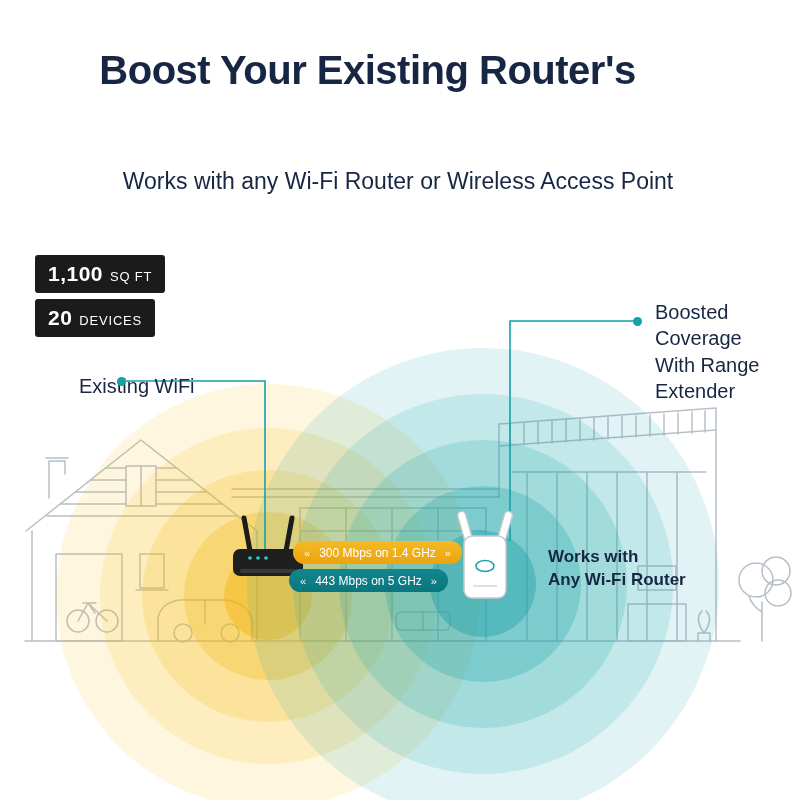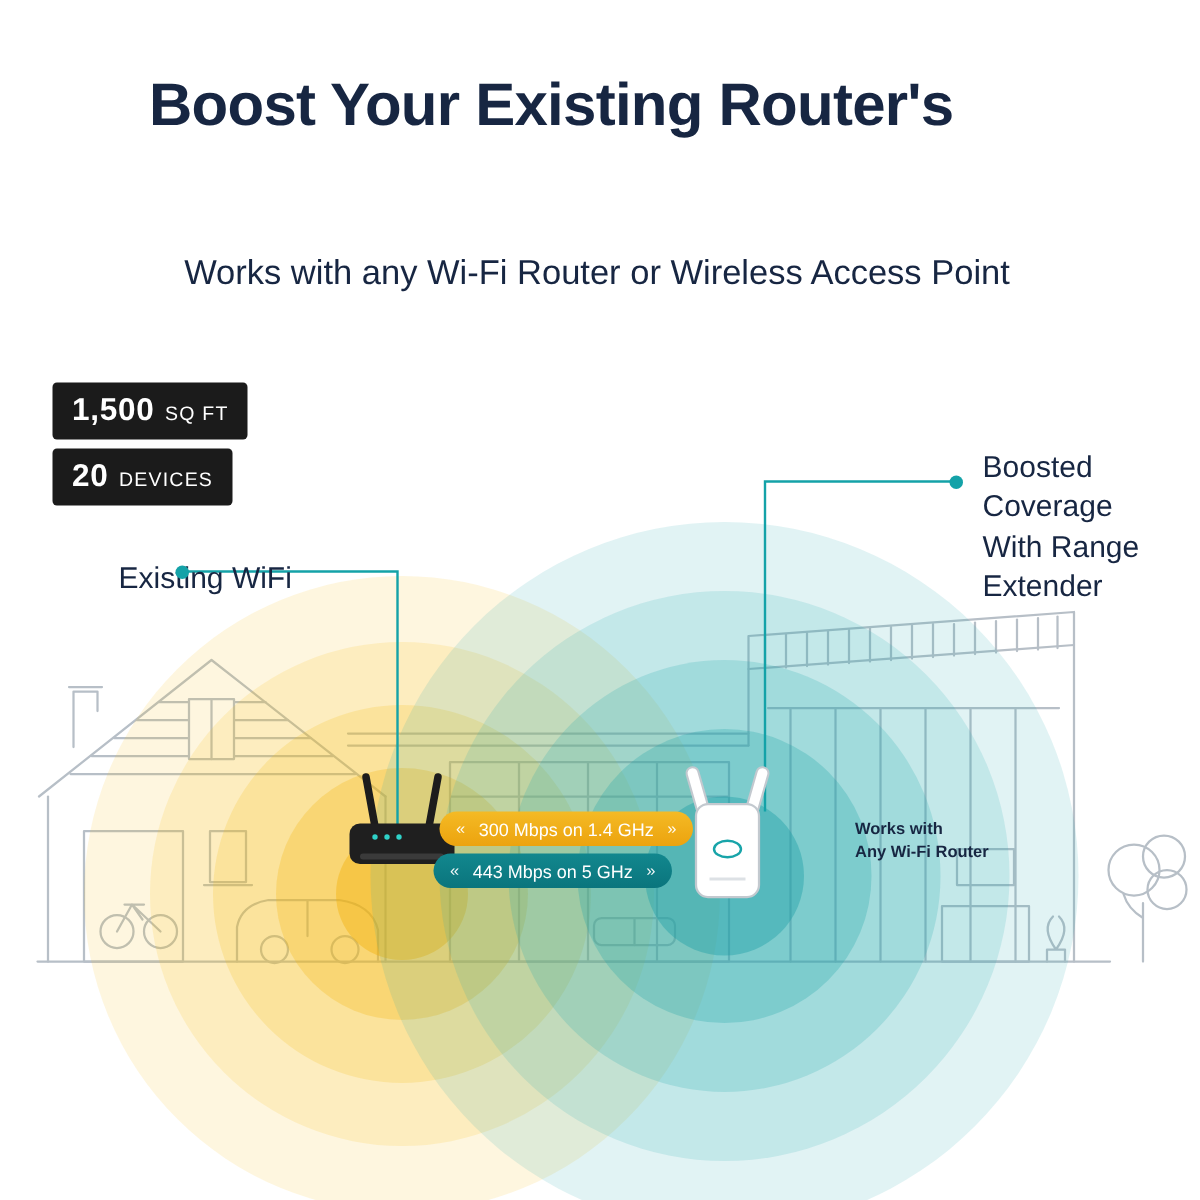--- a/index.html
+++ b/index.html
@@ -36,21 +36,21 @@
   
   .pill{
     height:23px;border-radius:12px;color:#ffffff;font-size:12px;font-weight:500;
     display:inline-flex;align-items:center;gap:9px;padding:0 11px;white-space:nowrap;
   }
   .pill .arr{font-size:11px;opacity:.95;}
   #pill-24{left:293px;top:541px;background:linear-gradient(#f4ba25,#eca30e);}
   #pill-5{left:289px;top:569px;background:linear-gradient(#12878e,#0a757d);}
   
   #works-with{
-    left:570px;top:546px;font-size:11px;font-weight:700;line-height:1.35;color:#172642;
+    left:548px;top:546px;font-size:17px;font-weight:700;line-height:1.35;color:#172642;
   }
   svg.scene{left:0;top:0;}
 </style>
 </head>
 <body>
 
 <svg class="scene abs" width="800" height="800" viewBox="0 0 800 800">
 
   <g fill="none" stroke="#b7bfc7" stroke-width="1.5" stroke-linecap="round" stroke-linejoin="round">
 
@@ -173,21 +173,21 @@
     <line x1="473" y1="586" x2="497" y2="586" stroke="#dde1e5" stroke-width="2"></line>
   </g>
 </svg>
 
 <div class="abs title">
   <span>Boost Your Existing Router's</span><br>
 </div>
 <div class="abs subtitle">Works with any Wi-Fi Router or Wireless Access Point</div>
 
 <div class="abs spec-badge" id="badge-sqft">
-  <span class="val">1,500</span>
+  <span class="val">1,100</span>
   <span class="unit">SQ FT</span>
 </div>
 <div class="abs spec-badge" id="badge-devices">
   <span class="val">20</span>
   <span class="unit">DEVICES</span>
 </div>
 
 <div class="abs callout" id="existing-label">Existing WiFi</div>
 <div class="abs dot" id="dot-existing"></div>
 

